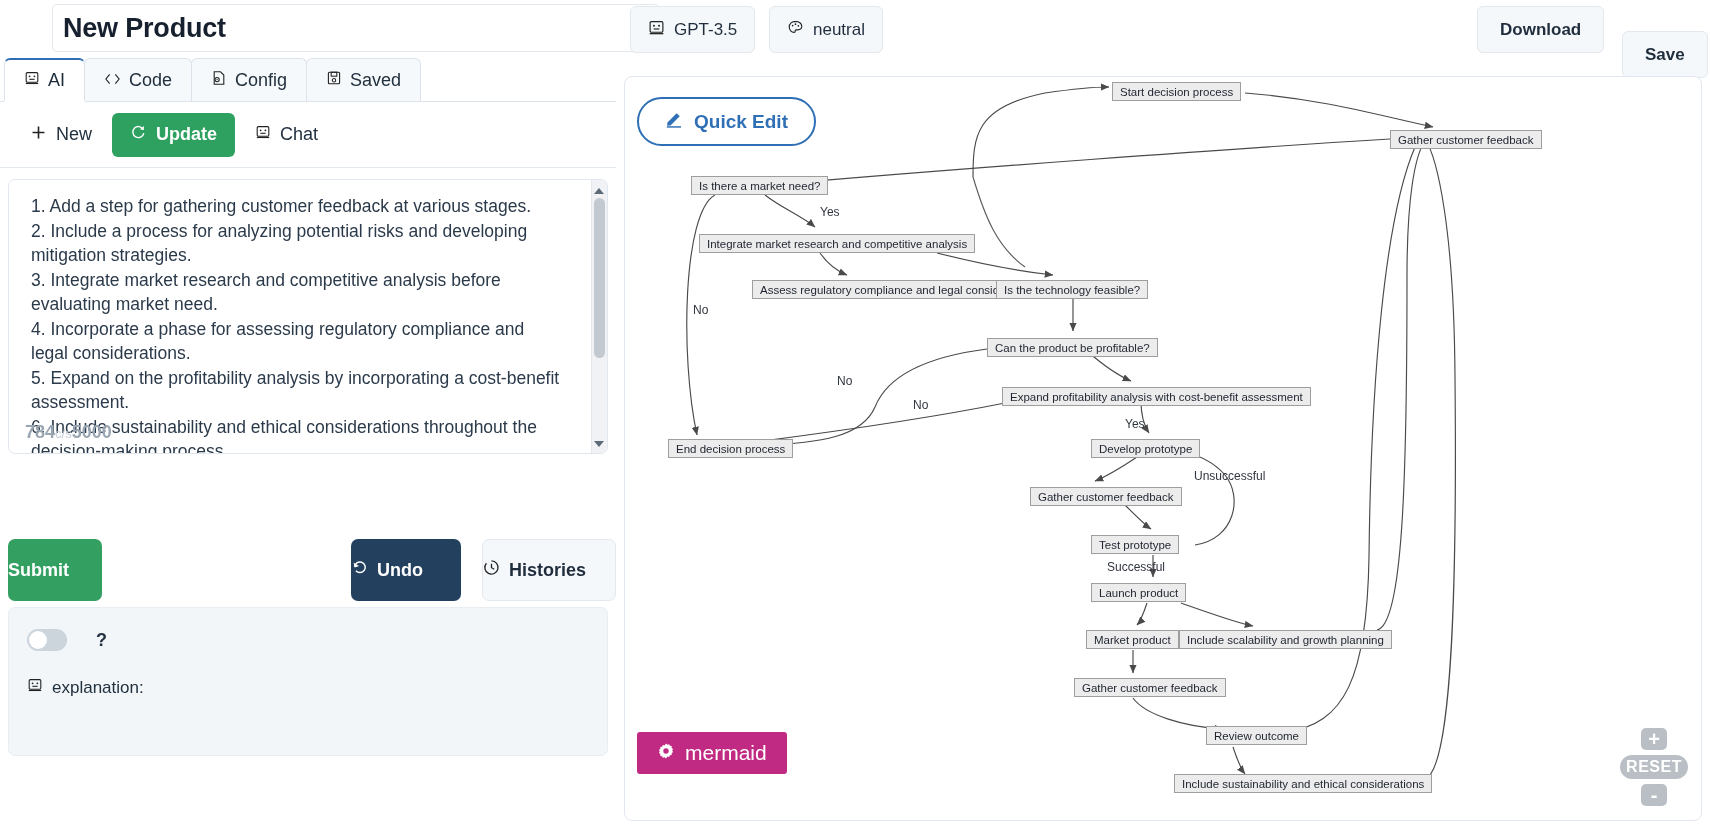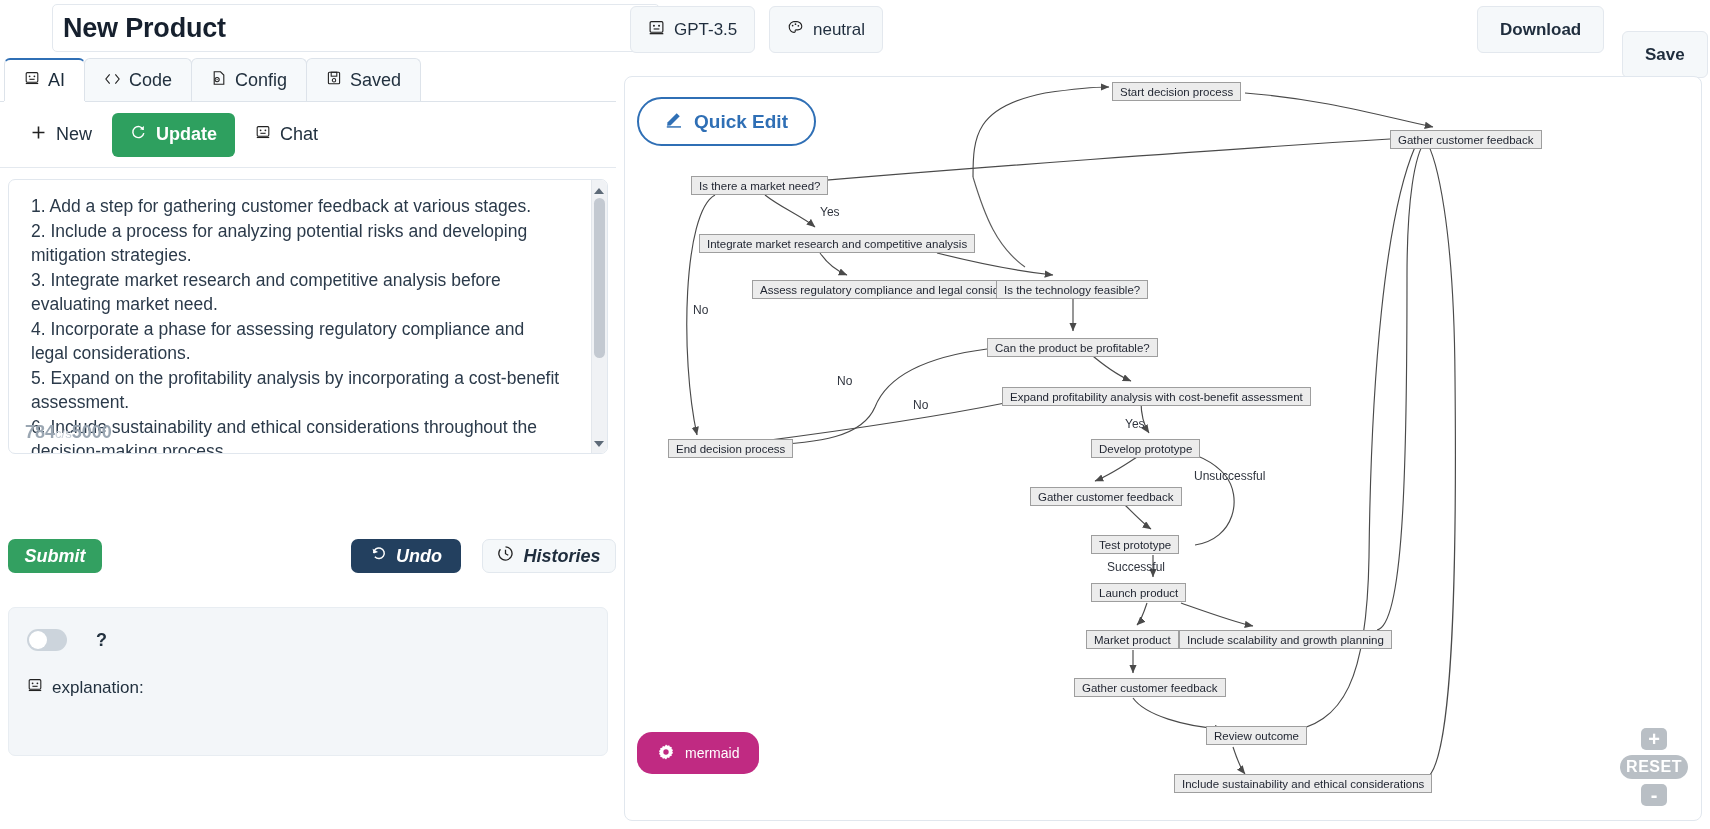--- a/index.html
+++ b/index.html
@@ -93,23 +93,23 @@
     background: #c3c9d1; border-radius: 6px;
   }
   .arrow-up, .arrow-down {
     position: absolute; right: 3px; width: 10px; height: 10px;
   }
   .arrow-up { top: 4px; border-left: 5px solid transparent; border-right: 5px solid transparent; border-bottom: 6px solid #5d6a78; }
   .arrow-down { bottom: 4px; border-left: 5px solid transparent; border-right: 5px solid transparent; border-top: 6px solid #5d6a78; }
 
   .btnrow { position: absolute; left: 8px; top: 481px; width: 600px; height: 46px; }
   .btn {
-    position: absolute; height: 34px; border-radius: 7px;
-    display: flex; align-items: center; justify-content: center; gap: 9px;
-    font-size: 18px; font-weight: bold; cursor: pointer; font-style: italic;
+    position: absolute; height: 62px; border-radius: 7px;
+    display: flex; align-items: center; justify-content: flex-start; gap: 9px;
+    font-size: 18px; font-weight: bold; cursor: pointer;
   }
   .btn.submit { left: 0; width: 94px; background: #33a061; color: #fff; }
   .btn.undo   { left: 343px; width: 110px; background: #23405f; color: #fff; }
   .btn.hist   { left: 474px; width: 134px; background: #f5f8fa; color: #1f2d3d;
                 border: 1px solid #e2e8ee; }
 
   .explain-card {
     position: absolute; left: 8px; top: 549px; width: 600px; height: 149px;
     background: #f3f6f9; border: 1px solid #e8edf2; border-radius: 7px;
     padding: 14px 18px;
@@ -137,22 +137,22 @@
   }
   .quickedit {
     position: absolute; left: 12px; top: 20px; height: 49px;
     display: flex; align-items: center; gap: 11px; padding: 0 26px;
     border: 2px solid #2f6fb5; border-radius: 26px; background: #fff;
     color: #2f6fb5; font-size: 19px; font-weight: bold; cursor: pointer;
   }
   .mermaid-badge {
     position: absolute; left: 12px; top: 655px; height: 42px;
     display: flex; align-items: center; gap: 10px; padding: 0 20px;
-    background: #c02a82; color: #fff; border-radius: 15px;
-    font-size: 14px; cursor: pointer;
+    background: #c02a82; color: #fff; border-radius: 3px;
+    font-size: 21px; cursor: pointer;
   }
   .zoomctl {
     position: absolute; right: 10px; bottom: 14px; width: 74px;
     display: flex; flex-direction: column; align-items: center; gap: 5px;
   }
   .zbtn {
     background: #b9bfc5; color: #fff; border-radius: 5px;
     display: flex; align-items: center; justify-content: center;
     font-weight: bold; cursor: pointer;
   }

